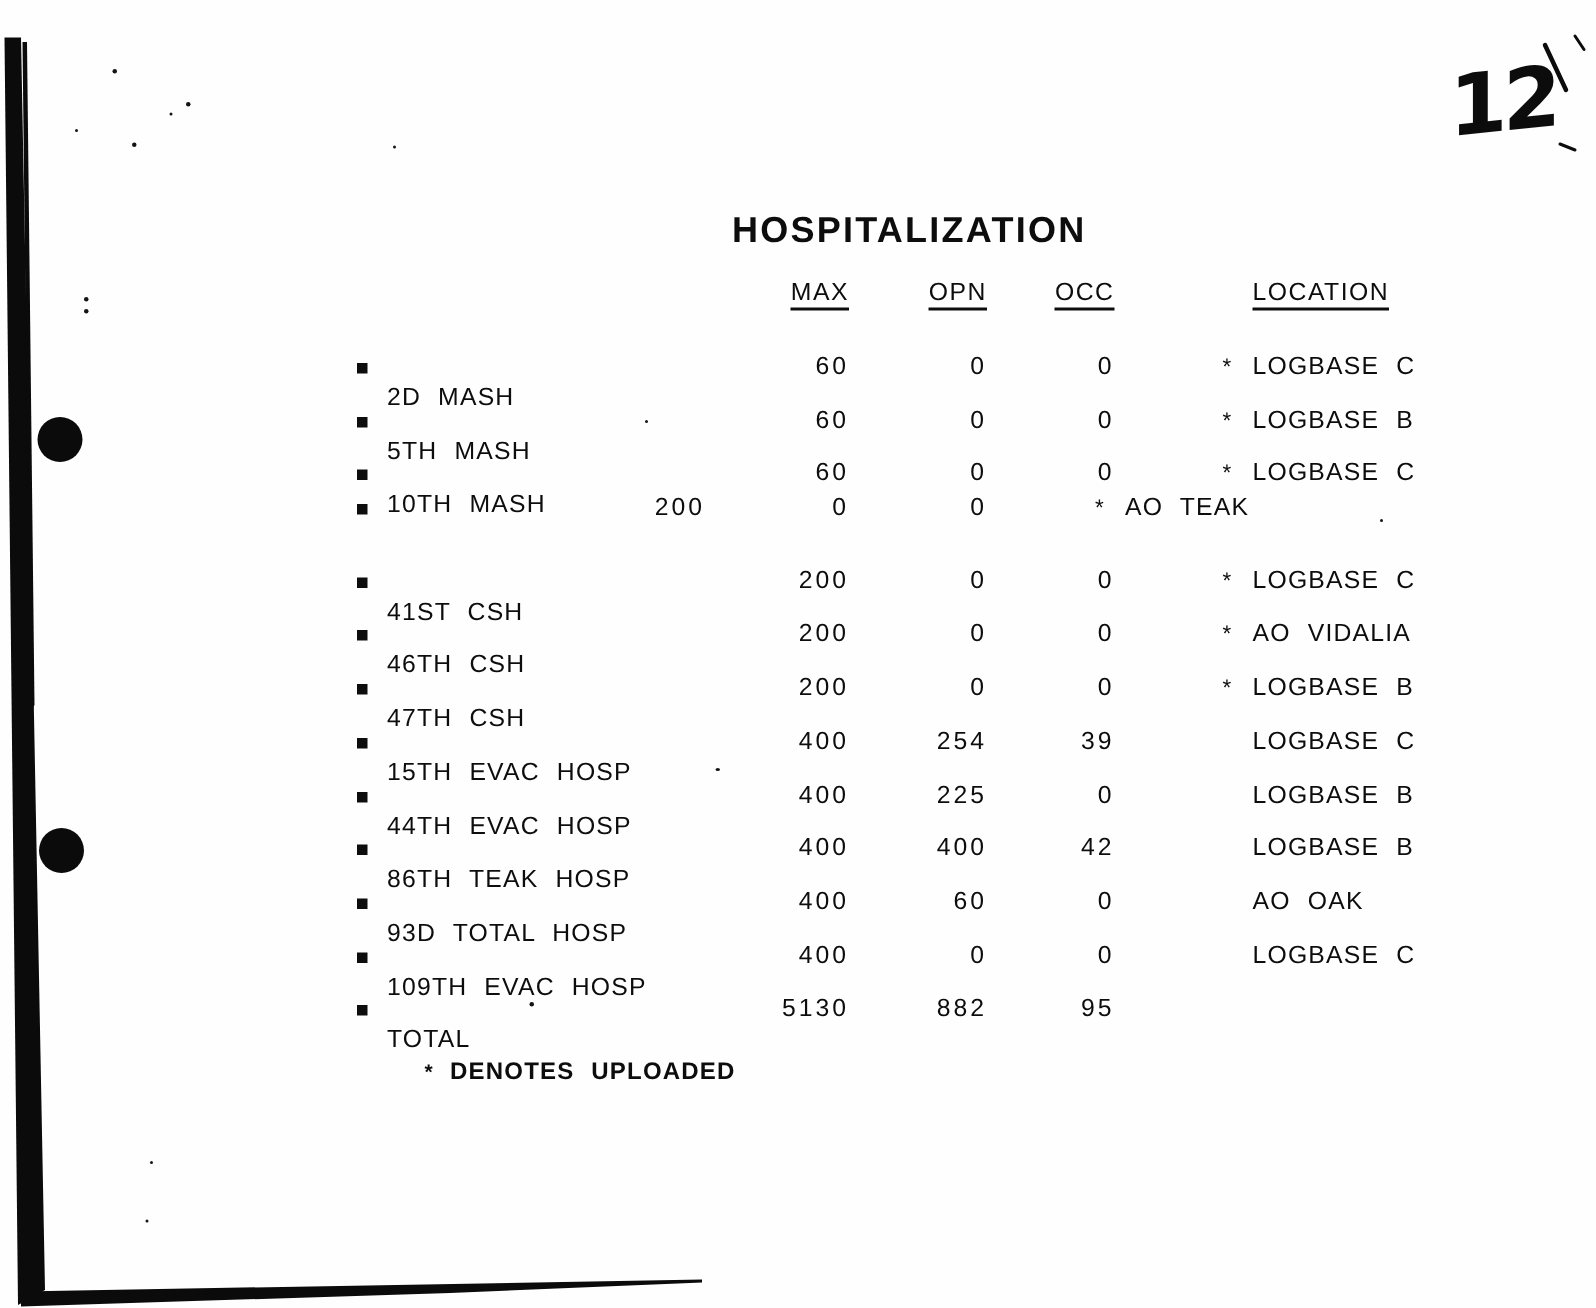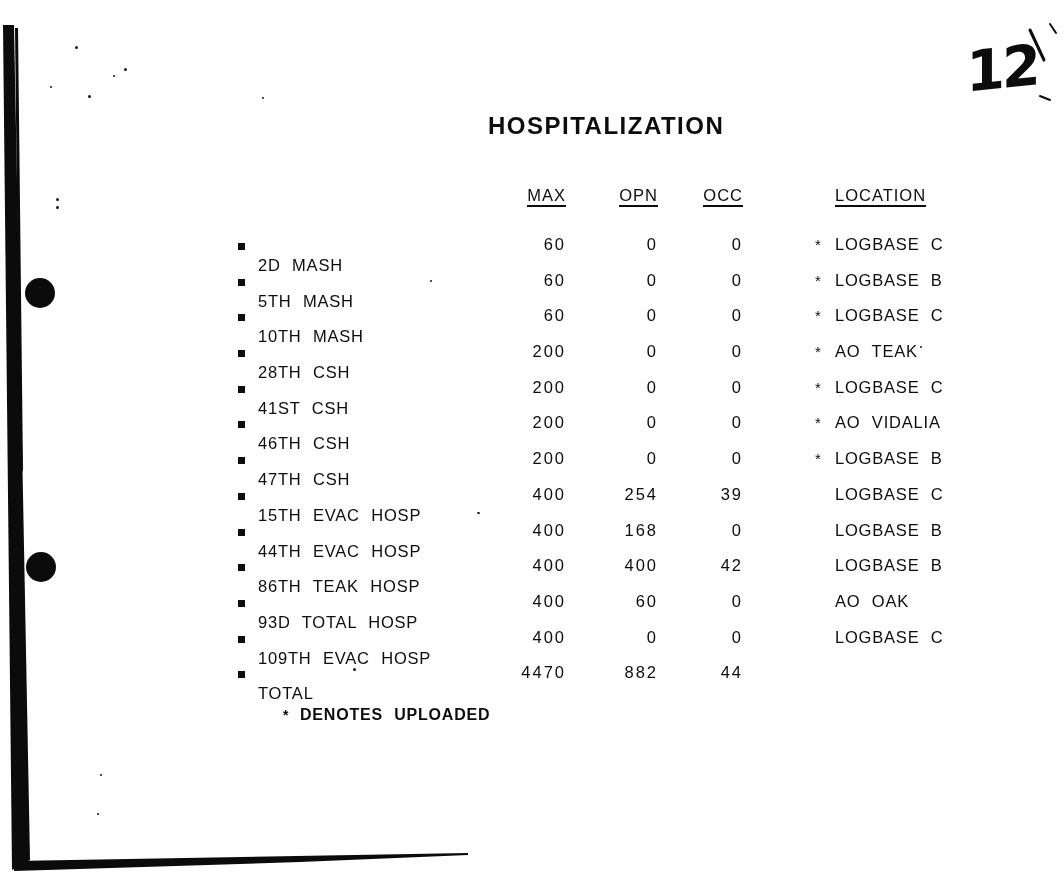--- a/index.html
+++ b/index.html
@@ -1,21 +1,21 @@
 <!DOCTYPE html>
 <html><head>
 <meta charset="utf-8">
 <style>
   html,body { margin:0; padding:0; background:#e8e8e8; }
   .page {
     position:relative; width:1064px; height:872px; background:#fefefe;
     font-family:"Liberation Sans", sans-serif; color:#0d0d0d; overflow:hidden;
   }
   .title {
-    position:absolute; left:488px; top:112px; font-size:24px; font-weight:bold;
+    position:absolute; left:488px; top:140px; font-size:24px; font-weight:bold;
     letter-spacing:1.5px; white-space:nowrap;
   }
   .doc-table { position:absolute; left:232px; top:184px; width:758px; }
   .trow {
     display:grid; grid-template-columns:26px 212px 96px 92px 85px 247px;
     height:35.7px; align-items:center; font-weight:normal; font-size:16.5px;
   }
   .header-row { height:30px; align-items:start; }
   .header-row .hcell { padding-top:2px; }
   .hcell.num, .cell.num { text-align:right; }
@@ -107,21 +107,20 @@
       <div class="cell"><span class="bullet"></span></div>
       <div class="cell unit">10TH MASH</div>
       <div class="cell num">60</div>
       <div class="cell num">0</div>
       <div class="cell num">0</div>
       <div class="cell loc"><span class="loc-star">*</span><span>LOGBASE C</span></div>
     </div>
 
     <div class="trow">
       <div class="cell"><span class="bullet"></span></div>
-      <div class="cell unit">28TH CSH</div>
       <div class="cell num">200</div>
       <div class="cell num">0</div>
       <div class="cell num">0</div>
       <div class="cell loc"><span class="loc-star">*</span><span>AO TEAK</span></div>
     </div>
 
     <div class="trow">
       <div class="cell"><span class="bullet"></span></div>
       <div class="cell unit">41ST CSH</div>
       <div class="cell num">200</div>
@@ -154,21 +153,21 @@
       <div class="cell num">400</div>
       <div class="cell num">254</div>
       <div class="cell num">39</div>
       <div class="cell loc"><span class="loc-star"></span><span>LOGBASE C</span></div>
     </div>
 
     <div class="trow">
       <div class="cell"><span class="bullet"></span></div>
       <div class="cell unit">44TH EVAC HOSP</div>
       <div class="cell num">400</div>
-      <div class="cell num">168</div>
+      <div class="cell num">225</div>
       <div class="cell num">0</div>
       <div class="cell loc"><span class="loc-star"></span><span>LOGBASE B</span></div>
     </div>
 
     <div class="trow">
       <div class="cell"><span class="bullet"></span></div>
       <div class="cell unit">86TH TEAK HOSP</div>
       <div class="cell num">400</div>
       <div class="cell num">400</div>
       <div class="cell num">42</div>
@@ -189,23 +188,23 @@
       <div class="cell unit">109TH EVAC HOSP</div>
       <div class="cell num">400</div>
       <div class="cell num">0</div>
       <div class="cell num">0</div>
       <div class="cell loc"><span class="loc-star"></span><span>LOGBASE C</span></div>
     </div>
 
     <div class="trow">
       <div class="cell"><span class="bullet"></span></div>
       <div class="cell unit">TOTAL</div>
-      <div class="cell num">4470</div>
+      <div class="cell num">5130</div>
       <div class="cell num">882</div>
-      <div class="cell num">44</div>
+      <div class="cell num">95</div>
       <div class="cell loc"><span class="loc-star"></span><span></span></div>
     </div>
 
   </div>
 
   <div class="footnote">
     <span class="fn-marker">*</span><span>DENOTES UPLOADED</span>
   </div>
 
 </div>

